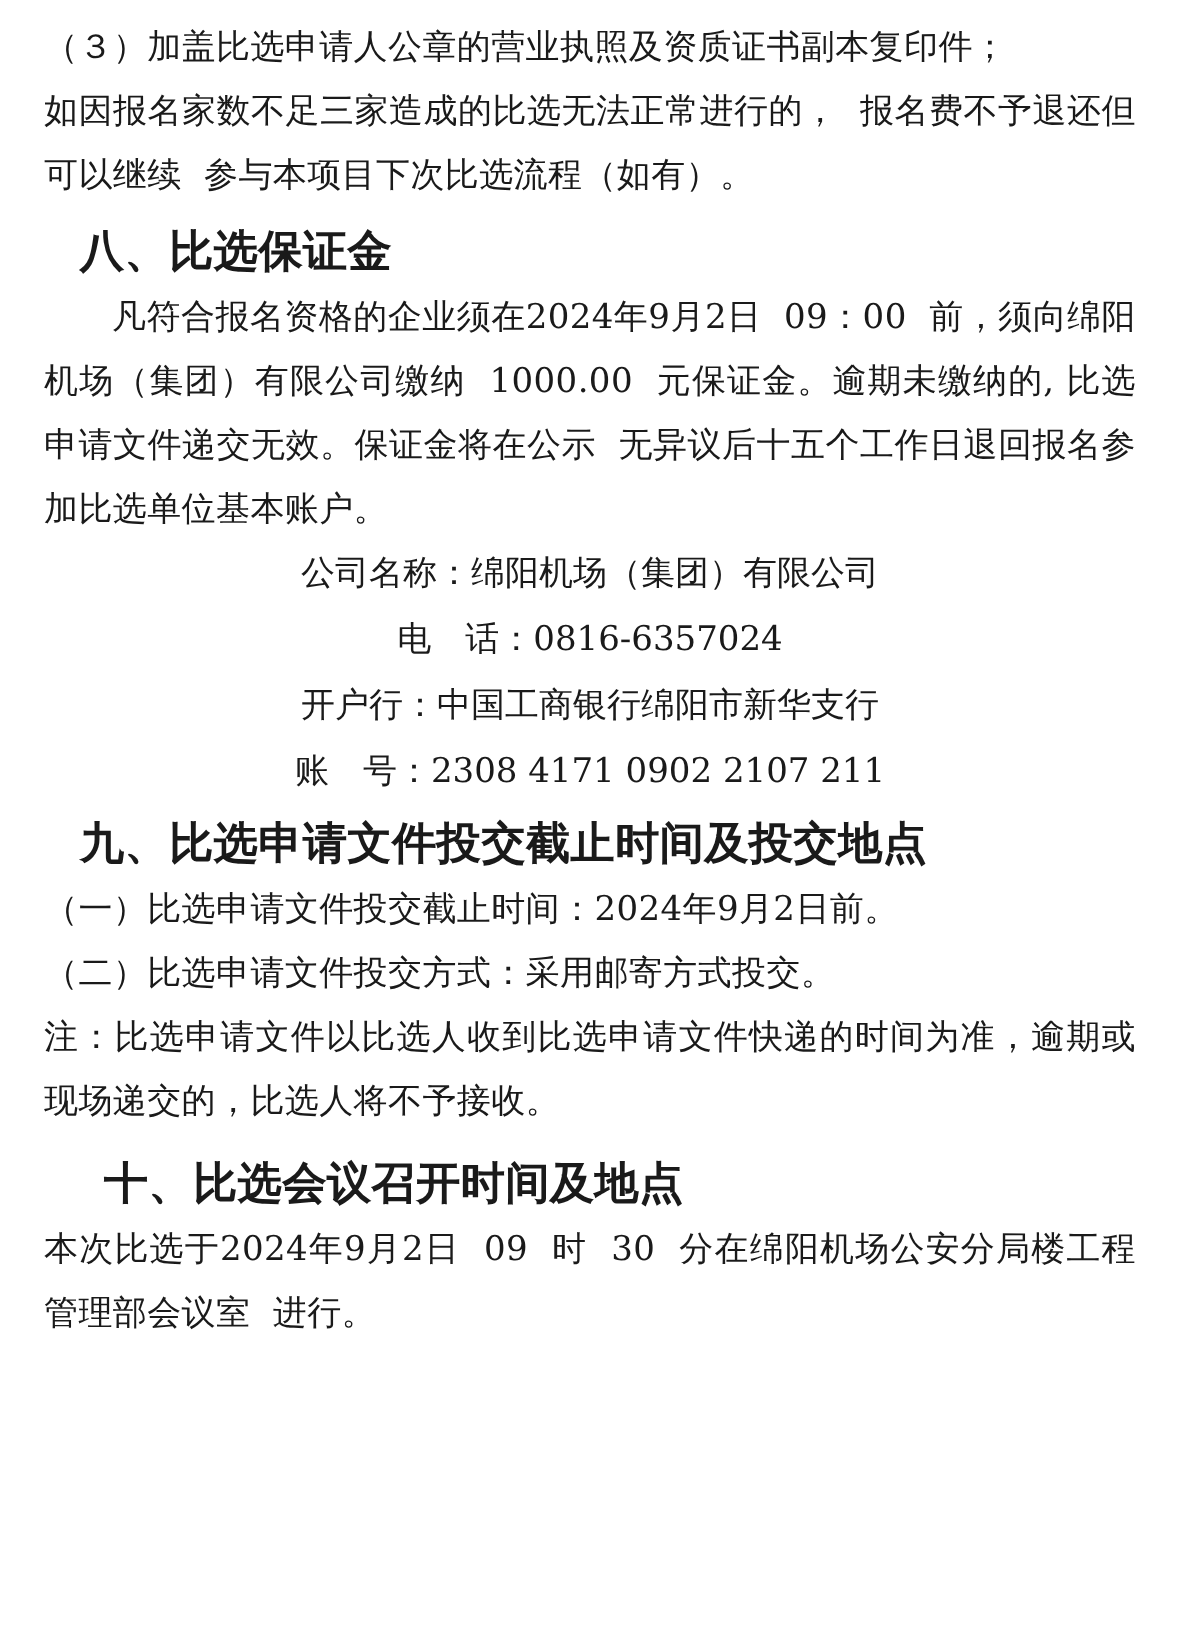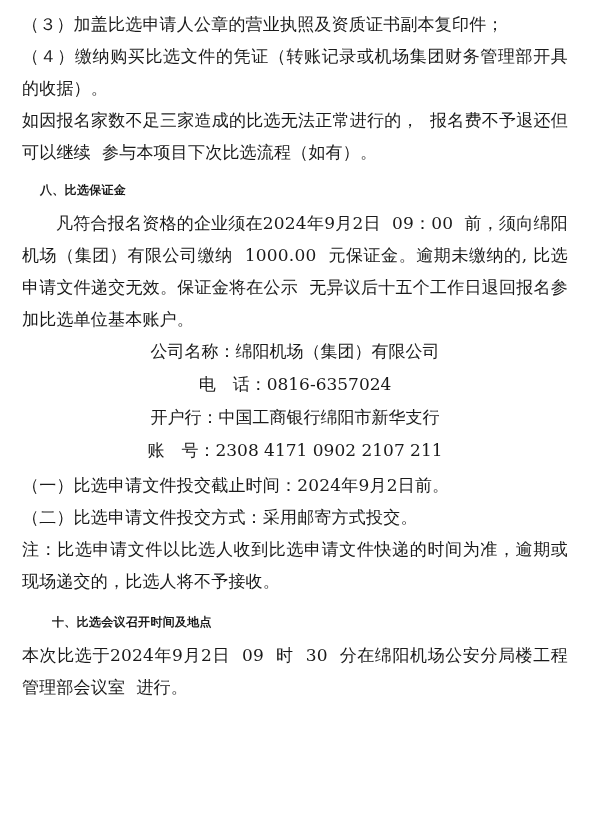--- a/index.html
+++ b/index.html
@@ -27,21 +27,21 @@
     text-align: justify;
     text-justify: inter-ideograph;
     margin: 0;
     white-space: pre-wrap;
     letter-spacing: 0.2px;
   }
   .indent {
     text-indent: 34px;
   }
   .heading {
-    font-size: 12px;
+    font-size: 22px;
     line-height: 34px;
     font-weight: bold;
     margin: 0;
     letter-spacing: 0.3px;
   }
   .heading.ind1 {
     padding-left: 18px;
   }
   .heading.ind2 {
     padding-left: 30px;
@@ -57,40 +57,40 @@
   .gap-md { height: 5px; }
   .gap-lg { height: 8px; }
 </style>
 </head>
 <body>
 
 <div class="page">
 
   <p class="para">（３）加盖比选申请人公章的营业执照及资质证书副本复印件；</p>
 
-  <p class="para">（４）缴纳购买比选文件的凭证（转账记录或机场集团财务管理部开具的收据）。</p>
 
   <p class="para">如因报名家数不足三家造成的比选无法正常进行的，  报名费不予退还但可以继续  参与本项目下次比选流程（如有）。</p>
 
   <div class="gap-md"></div>
 
   <h2 class="heading ind1">八、比选保证金</h2>
 
   <p class="para indent">凡符合报名资格的企业须在2024年9月2日  09：00  前，须向绵阳机场（集团）有限公司缴纳  1000.00  元保证金。逾期未缴纳的, 比选申请文件递交无效。保证金将在公示  无异议后十五个工作日退回报名参加比选单位基本账户。</p>
 
   <p class="kv"><span>公司名称：</span><span>绵阳机场（集团）有限公司</span></p>
 
   <p class="kv"><span>电　话：</span><span>0816-6357024</span></p>
 
   <p class="kv"><span>开户行：</span><span>中国工商银行绵阳市新华支行</span></p>
 
   <p class="kv"><span>账　号：</span><span>2308 4171 0902 2107 211</span></p>
 
   <div class="gap-sm"></div>
 
+  <h2 class="heading ind1">九、比选申请文件投交截止时间及投交地点</h2>
 
   <p class="para">（一）比选申请文件投交截止时间：2024年9月2日前。</p>
 
   <p class="para">（二）比选申请文件投交方式：采用邮寄方式投交。</p>
 
 
   <p class="para">注：比选申请文件以比选人收到比选申请文件快递的时间为准，逾期或现场递交的，比选人将不予接收。</p>
 
   <div class="gap-lg"></div>
 

